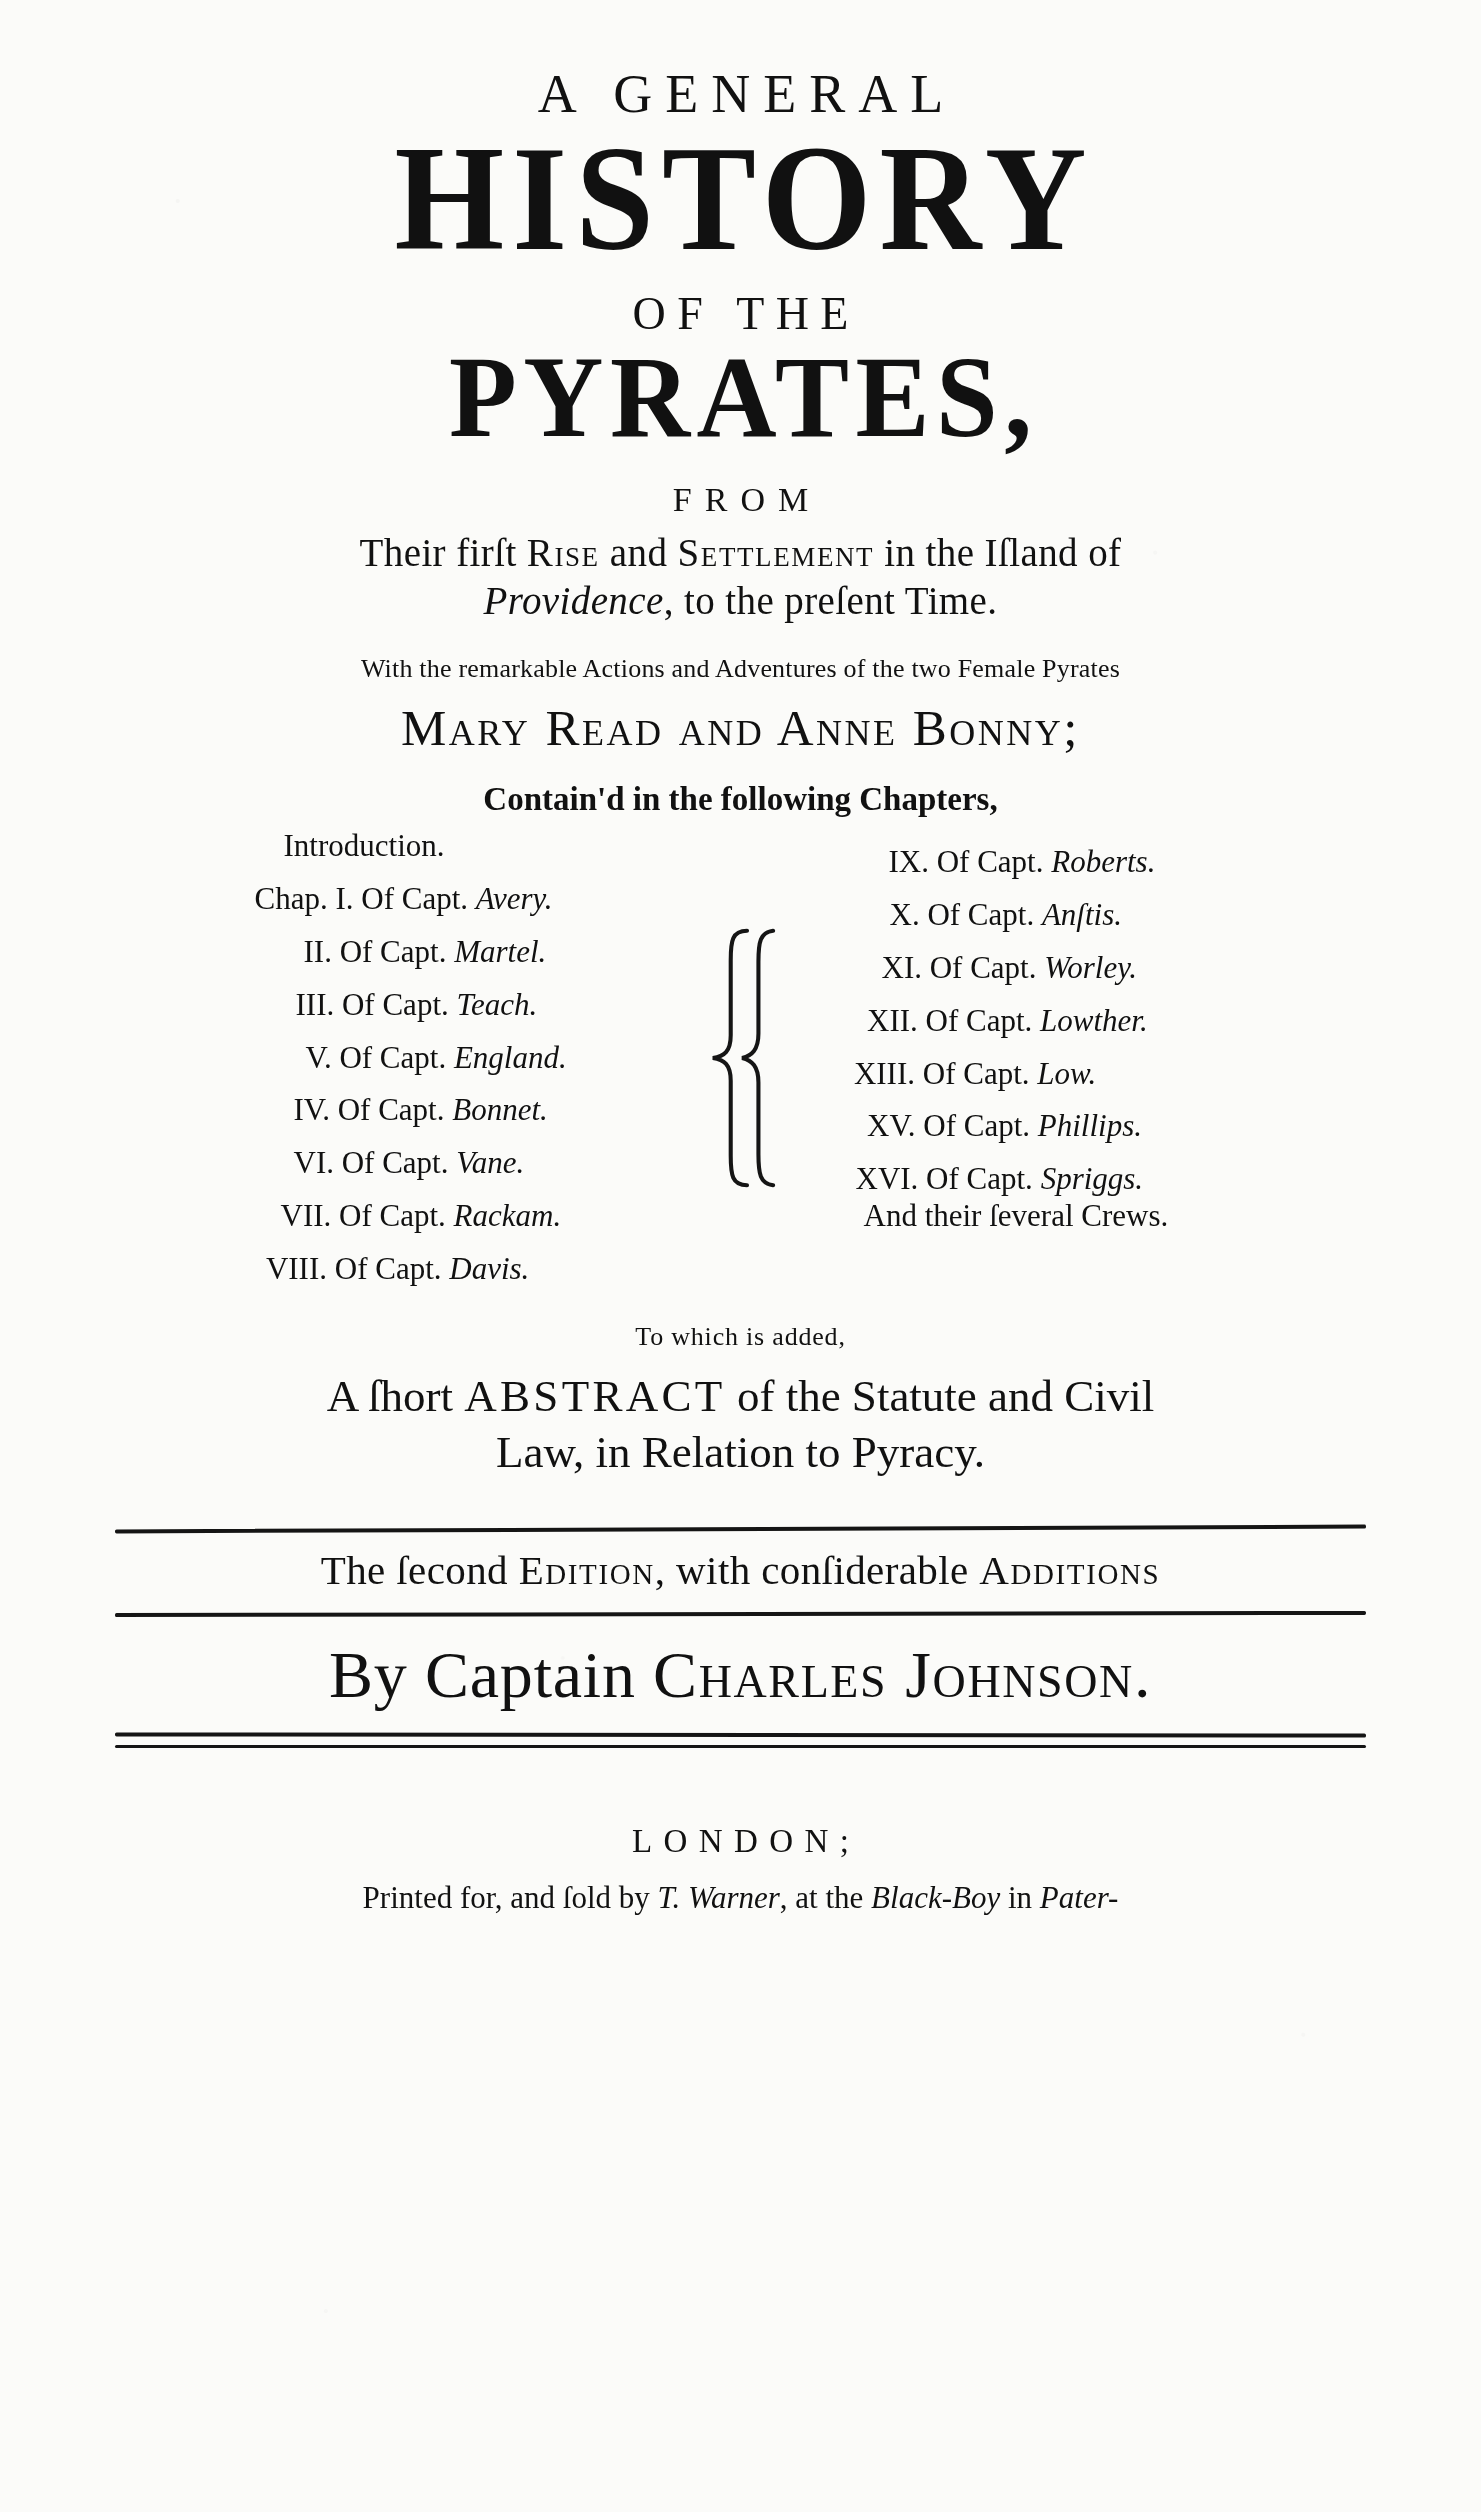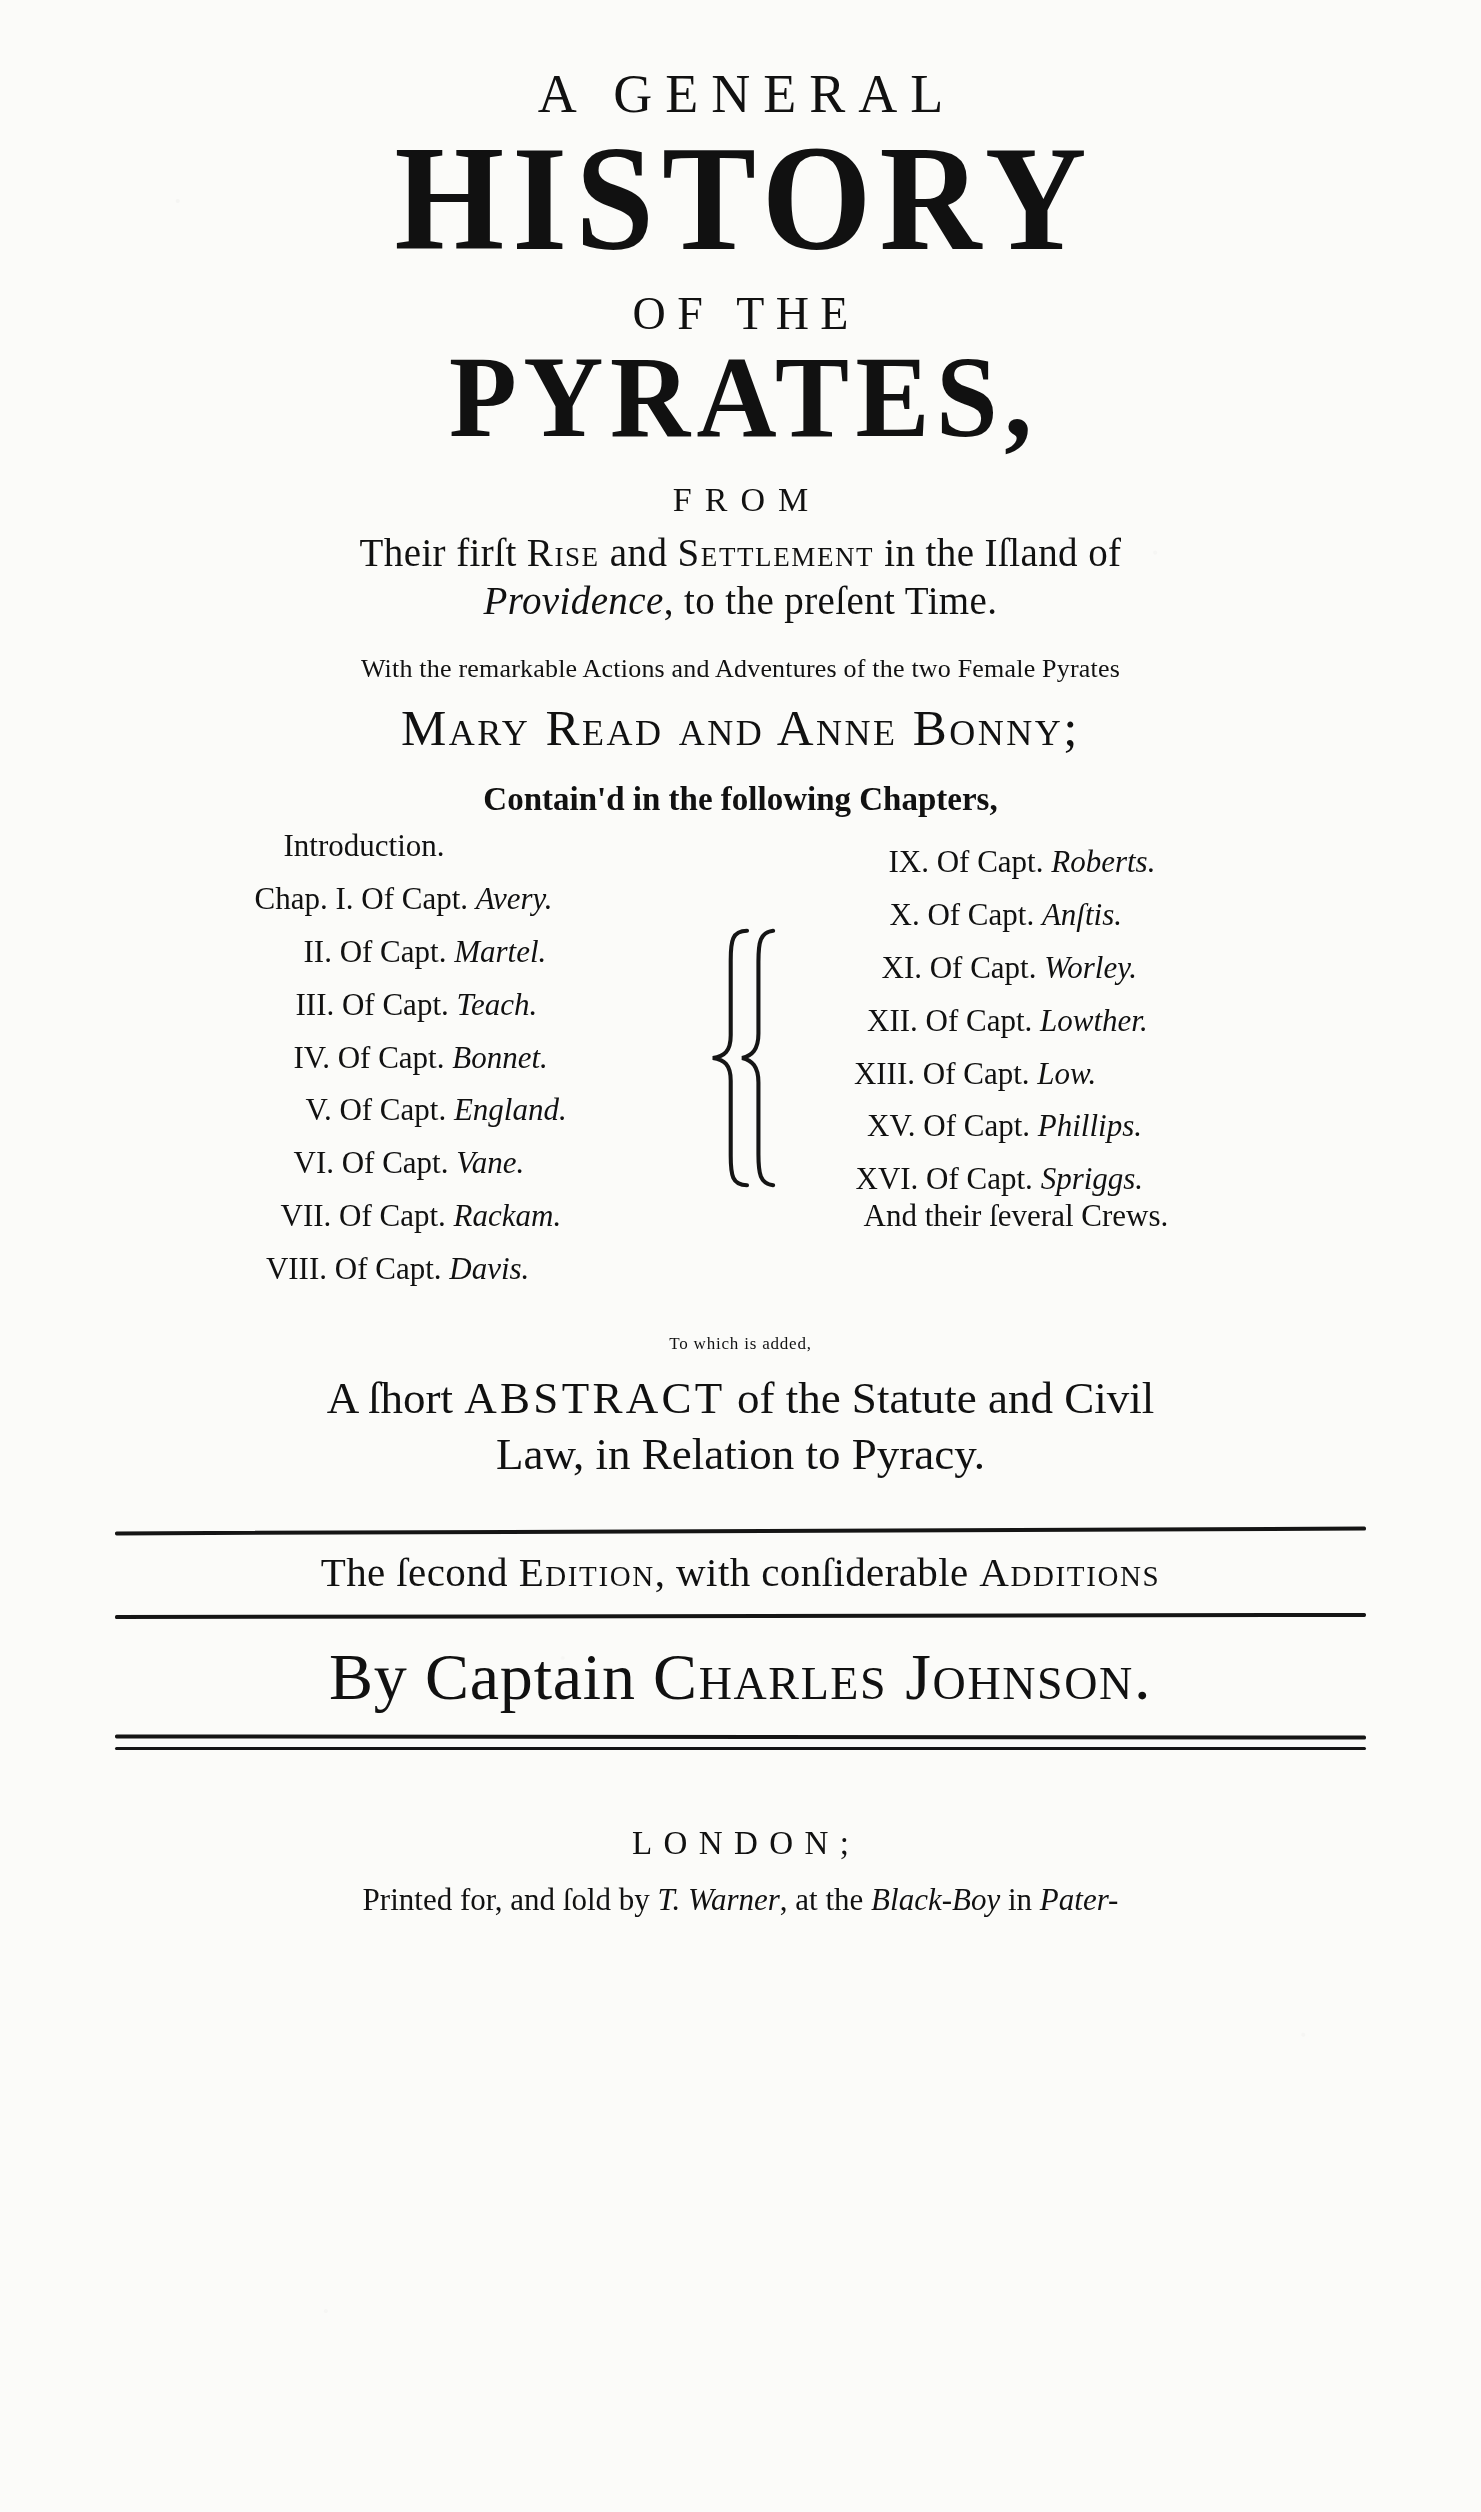--- a/index.html
+++ b/index.html
@@ -137,22 +137,22 @@
   }
   .brace svg { display: block; }
   .chap-row { white-space: nowrap; }
   .chap-row .num { display: inline-block; margin-top: 16px; }
   .chap-row .nm { font-style: italic; }
   .row-intro { padding-left: 29px; }
   .row-crews { padding-left: 21px; }
 
   
   .line-towhich {
-    font-size: 17px;
-    margin-top: 46px;
+    font-size: 26px;
+    margin-top: 34px;
     letter-spacing: 0.8px;
   }
   .line-abstract {
     font-size: 45px;
     margin-top: 16px;
     line-height: 1.25;
   }
   .line-abstract .caps { letter-spacing: 3.3px; }
 
   
@@ -234,29 +234,29 @@
         <div class="chap-row" style="padding-left:49px">
           <span class="num">II.</span>
           <span>Of Capt.</span>
           <span class="nm">Martel.</span>
         </div>
         <div class="chap-row" style="padding-left:41px">
           <span class="num">III.</span>
           <span>Of Capt.</span>
           <span class="nm">Teach.</span>
         </div>
+        <div class="chap-row" style="padding-left:51px">
+          <span class="num">V.</span>
+          <span>Of Capt.</span>
+          <span class="nm">England.</span>
+        </div>
         <div class="chap-row" style="padding-left:39px">
           <span class="num">IV.</span>
           <span>Of Capt.</span>
           <span class="nm">Bonnet.</span>
-        </div>
-        <div class="chap-row" style="padding-left:51px">
-          <span class="num">V.</span>
-          <span>Of Capt.</span>
-          <span class="nm">England.</span>
         </div>
         <div class="chap-row" style="padding-left:39px">
           <span class="num">VI.</span>
           <span>Of Capt.</span>
           <span class="nm">Vane.</span>
         </div>
         <div class="chap-row" style="padding-left:26px">
           <span class="num">VII.</span>
           <span>Of Capt.</span>
           <span class="nm">Rackam.</span>

